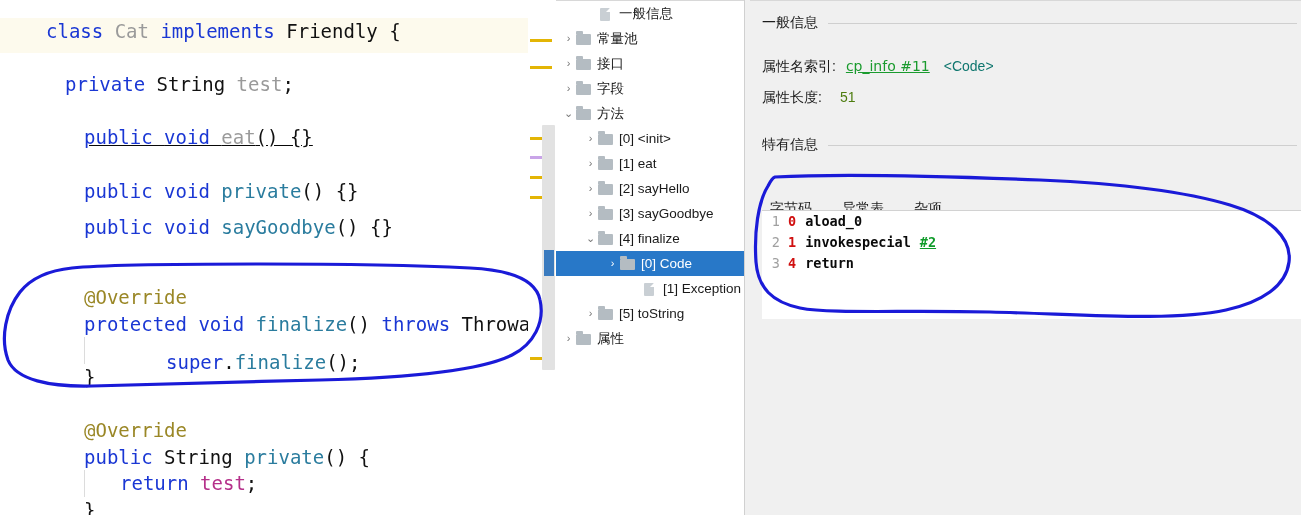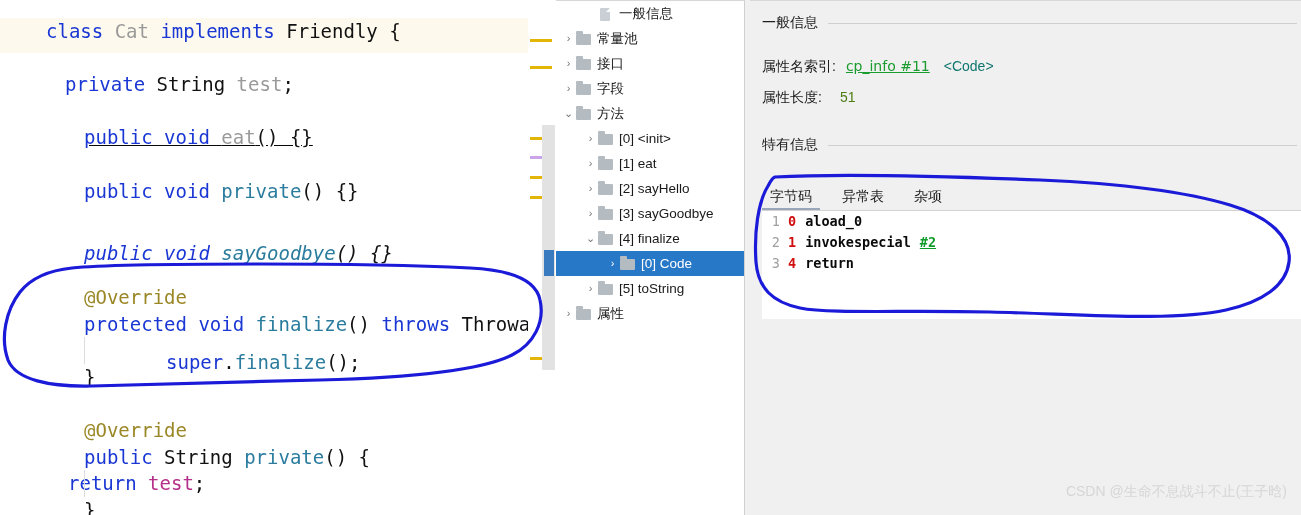--- a/index.html
+++ b/index.html
@@ -116,21 +116,21 @@
   }
   .kv .v-type{color:#0f766e;margin-left:14px;}
   .kv .v-num{color:#4d7c0f;margin-left:18px;}
 
   
   #bc-card{
     position:absolute;left:12px;top:179px;width:539px;height:140px;
     background:#f0f0f0;
   }
   #bc-tabs{
-    position:absolute;left:0;top:4px;height:28px;width:100%;
+    position:absolute;left:0;top:16px;height:28px;width:100%;
     display:flex;align-items:flex-end;
   }
   .bc-tab{
     font-size:14px;color:#1c1c1c;padding:0 8px 5px 8px;margin-right:14px;
     position:relative;white-space:nowrap;
   }
   .bc-tab.active:after{
     content:"";position:absolute;left:0;right:0;bottom:0;height:3px;
     background:#9aa7bb;
   }
@@ -164,30 +164,30 @@
   <div id="editor">
     <div id="code-lines">
         <div class="code-line hl-line" style="top: 18px;"><span class="txt" style="padding-left: 46px;"><span class="kw">class </span><span class="dim">Cat</span><span> </span><span class="kw">implements </span><span class="typ">Friendly</span><span class="typ"> {</span></span></div>
         <div class="code-line" style="top: 44.6px;"><span class="txt" style="padding-left: 46px;"></span></div>
         <div class="code-line" style="top: 71.2px;"><span class="txt" style="padding-left: 65px;"><span class="kw">private </span><span class="typ">String</span><span> </span><span class="dim">test</span><span class="typ">;</span></span></div>
         <div class="code-line" style="top: 97.8px;"><span class="txt" style="padding-left: 46px;"></span></div>
         <div class="code-line" style="top: 124.4px;"><span class="txt" style="padding-left: 84px; text-decoration: underline;"><span class="kw">public </span><span class="kw">void </span><span class="dim">eat</span><span class="typ">() {}</span></span></div>
         <div class="code-line" style="top: 151px;"><span class="txt" style="padding-left: 46px;"></span></div>
         <div class="code-line" style="top: 177.6px;"><span class="txt" style="padding-left: 84px;"><span class="kw">public </span><span class="kw">void </span><span class="mth">private</span><span class="typ">() {}</span></span></div>
         <div class="code-line" style="top: 204.2px;"><span class="txt" style="padding-left: 46px;"></span></div>
-        <div class="code-line" style="top: 240px; font-style: italic;"><span class="txt" style="padding-left: 84px;"><span class="kw">public </span><span class="kw">void </span><span class="mth">sayGoodbye</span><span class="typ">() {}</span></span></div>
+        <div class="code-line" style="top: 214px;"><span class="txt" style="padding-left: 84px;"><span class="kw">public </span><span class="kw">void </span><span class="mth">sayGoodbye</span><span class="typ">() {}</span></span></div>
         <div class="code-line" style="top: 257.4px;"><span class="txt" style="padding-left: 46px;"></span></div>
         <div class="code-line" style="top: 284px;"><span class="txt" style="padding-left: 84px;"><span class="ann">@Override</span></span></div>
         <div class="code-line" style="top: 311px;"><span class="txt" style="padding-left: 84px;"><span class="kw">protected </span><span class="kw">void </span><span class="mth">finalize</span><span class="typ">() </span><span class="kw">throws </span><span class="typ">Throwable</span><span class="typ"> {</span></span></div>
         <div class="code-line" style="top: 349px; padding-left: 44px;"><span class="txt" style="padding-left: 122px;"><span class="kw">super</span><span class="typ">.</span><span class="mth">finalize</span><span class="typ">();</span></span></div>
         <div class="code-line" style="top: 363.8px;"><span class="txt" style="padding-left: 84px;"><span class="typ">}</span></span></div>
         <div class="code-line" style="top: 390.4px;"><span class="txt" style="padding-left: 46px;"></span></div>
         <div class="code-line" style="top: 417px;"><span class="txt" style="padding-left: 84px;"><span class="ann">@Override</span></span></div>
         <div class="code-line" style="top: 443.6px;"><span class="txt" style="padding-left: 84px;"><span class="kw">public </span><span class="typ">String</span><span> </span><span class="mth">private</span><span class="typ">() {</span></span></div>
-        <div class="code-line" style="top: 470.2px;"><span class="txt" style="padding-left: 68px;"><span class="kw">return </span><span class="fld">test</span><span class="typ">;</span></span></div>
+        <div class="code-line" style="top: 470.2px;"><span class="txt" style="padding-left: 120px;"><span class="kw">return </span><span class="fld">test</span><span class="typ">;</span></span></div>
         <div class="code-line" style="top: 496.8px;"><span class="txt" style="padding-left: 84px;"><span class="typ">}</span></span></div>
       </div>
     <div id="indent-guides">
         <div class="indent-guide" style="left: 84px; top: 337.2px; height: 26.6px;"></div>
         <div class="indent-guide" style="left: 84px; top: 470.2px; height: 26.6px;"></div>
       </div>
   </div>
 
   <div id="gutter">
     <div id="gutter-marks">
@@ -273,20 +273,27 @@
           <span class="folder"></span>
         </span>
         <span class="tlabel">[4] finalize</span>
       </div>
       <div class="trow sel" style="padding-left: 50px;">
         <span class="twist">›</span>
         <span class="tico">
           <span class="folder"></span>
         </span>
         <span class="tlabel">[0] Code</span>
+      </div>
+      <div class="trow" style="padding-left: 72px;">
+        <span class="twist"></span>
+        <span class="tico">
+          <span class="doc"></span>
+        </span>
+        <span class="tlabel">[1] Exception</span>
       </div>
       <div class="trow" style="padding-left: 28px;">
         <span class="twist">›</span>
         <span class="tico">
           <span class="folder"></span>
         </span>
         <span class="tlabel">[5] toString</span>
       </div>
       <div class="trow" style="padding-left: 6px;">
         <span class="twist">›</span>
@@ -330,21 +337,20 @@
           <div class="bc-tab">杂项</div>
         </div>
       <div id="bc-body">
           <div class="bc-line"><span class="bc-ln">1</span><span class="bc-off">0</span><span class="bc-mn">aload_0</span></div>
           <div class="bc-line"><span class="bc-ln">2</span><span class="bc-off">1</span><span class="bc-mn">invokespecial</span><span class="bc-ref">#2</span></div>
           <div class="bc-line"><span class="bc-ln">3</span><span class="bc-off">4</span><span class="bc-mn">return</span></div>
         </div>
     </div>
   </div>
 
-  <div id="watermark">CSDN @生命不息战斗不止(王子晗)</div>
 
   <svg id="annot" viewBox="0 0 1301 515" xmlns="http://www.w3.org/2000/svg">
 
     <path id="annot-left" fill="none" stroke="#1a1ad8" stroke-width="3.2" stroke-linecap="round" stroke-linejoin="round" d="M 72,268 C 100,265 180,264 260,264 C 330,264 410,265 470,268
              C 510,270 536,280 540,300 C 545,322 534,344 512,355
              C 480,371 400,378 320,380 C 240,382 150,384 92,386
              C 50,387 16,380 8,360 C 0,338 6,310 20,292
              C 32,277 52,270 72,268 Z"></path>
 
     <path id="annot-right" fill="none" stroke="#1a1ad8" stroke-width="3.2" stroke-linecap="round" stroke-linejoin="round" d="M 775,177 C 830,174 940,176 1040,180 C 1110,183 1180,190 1230,205

